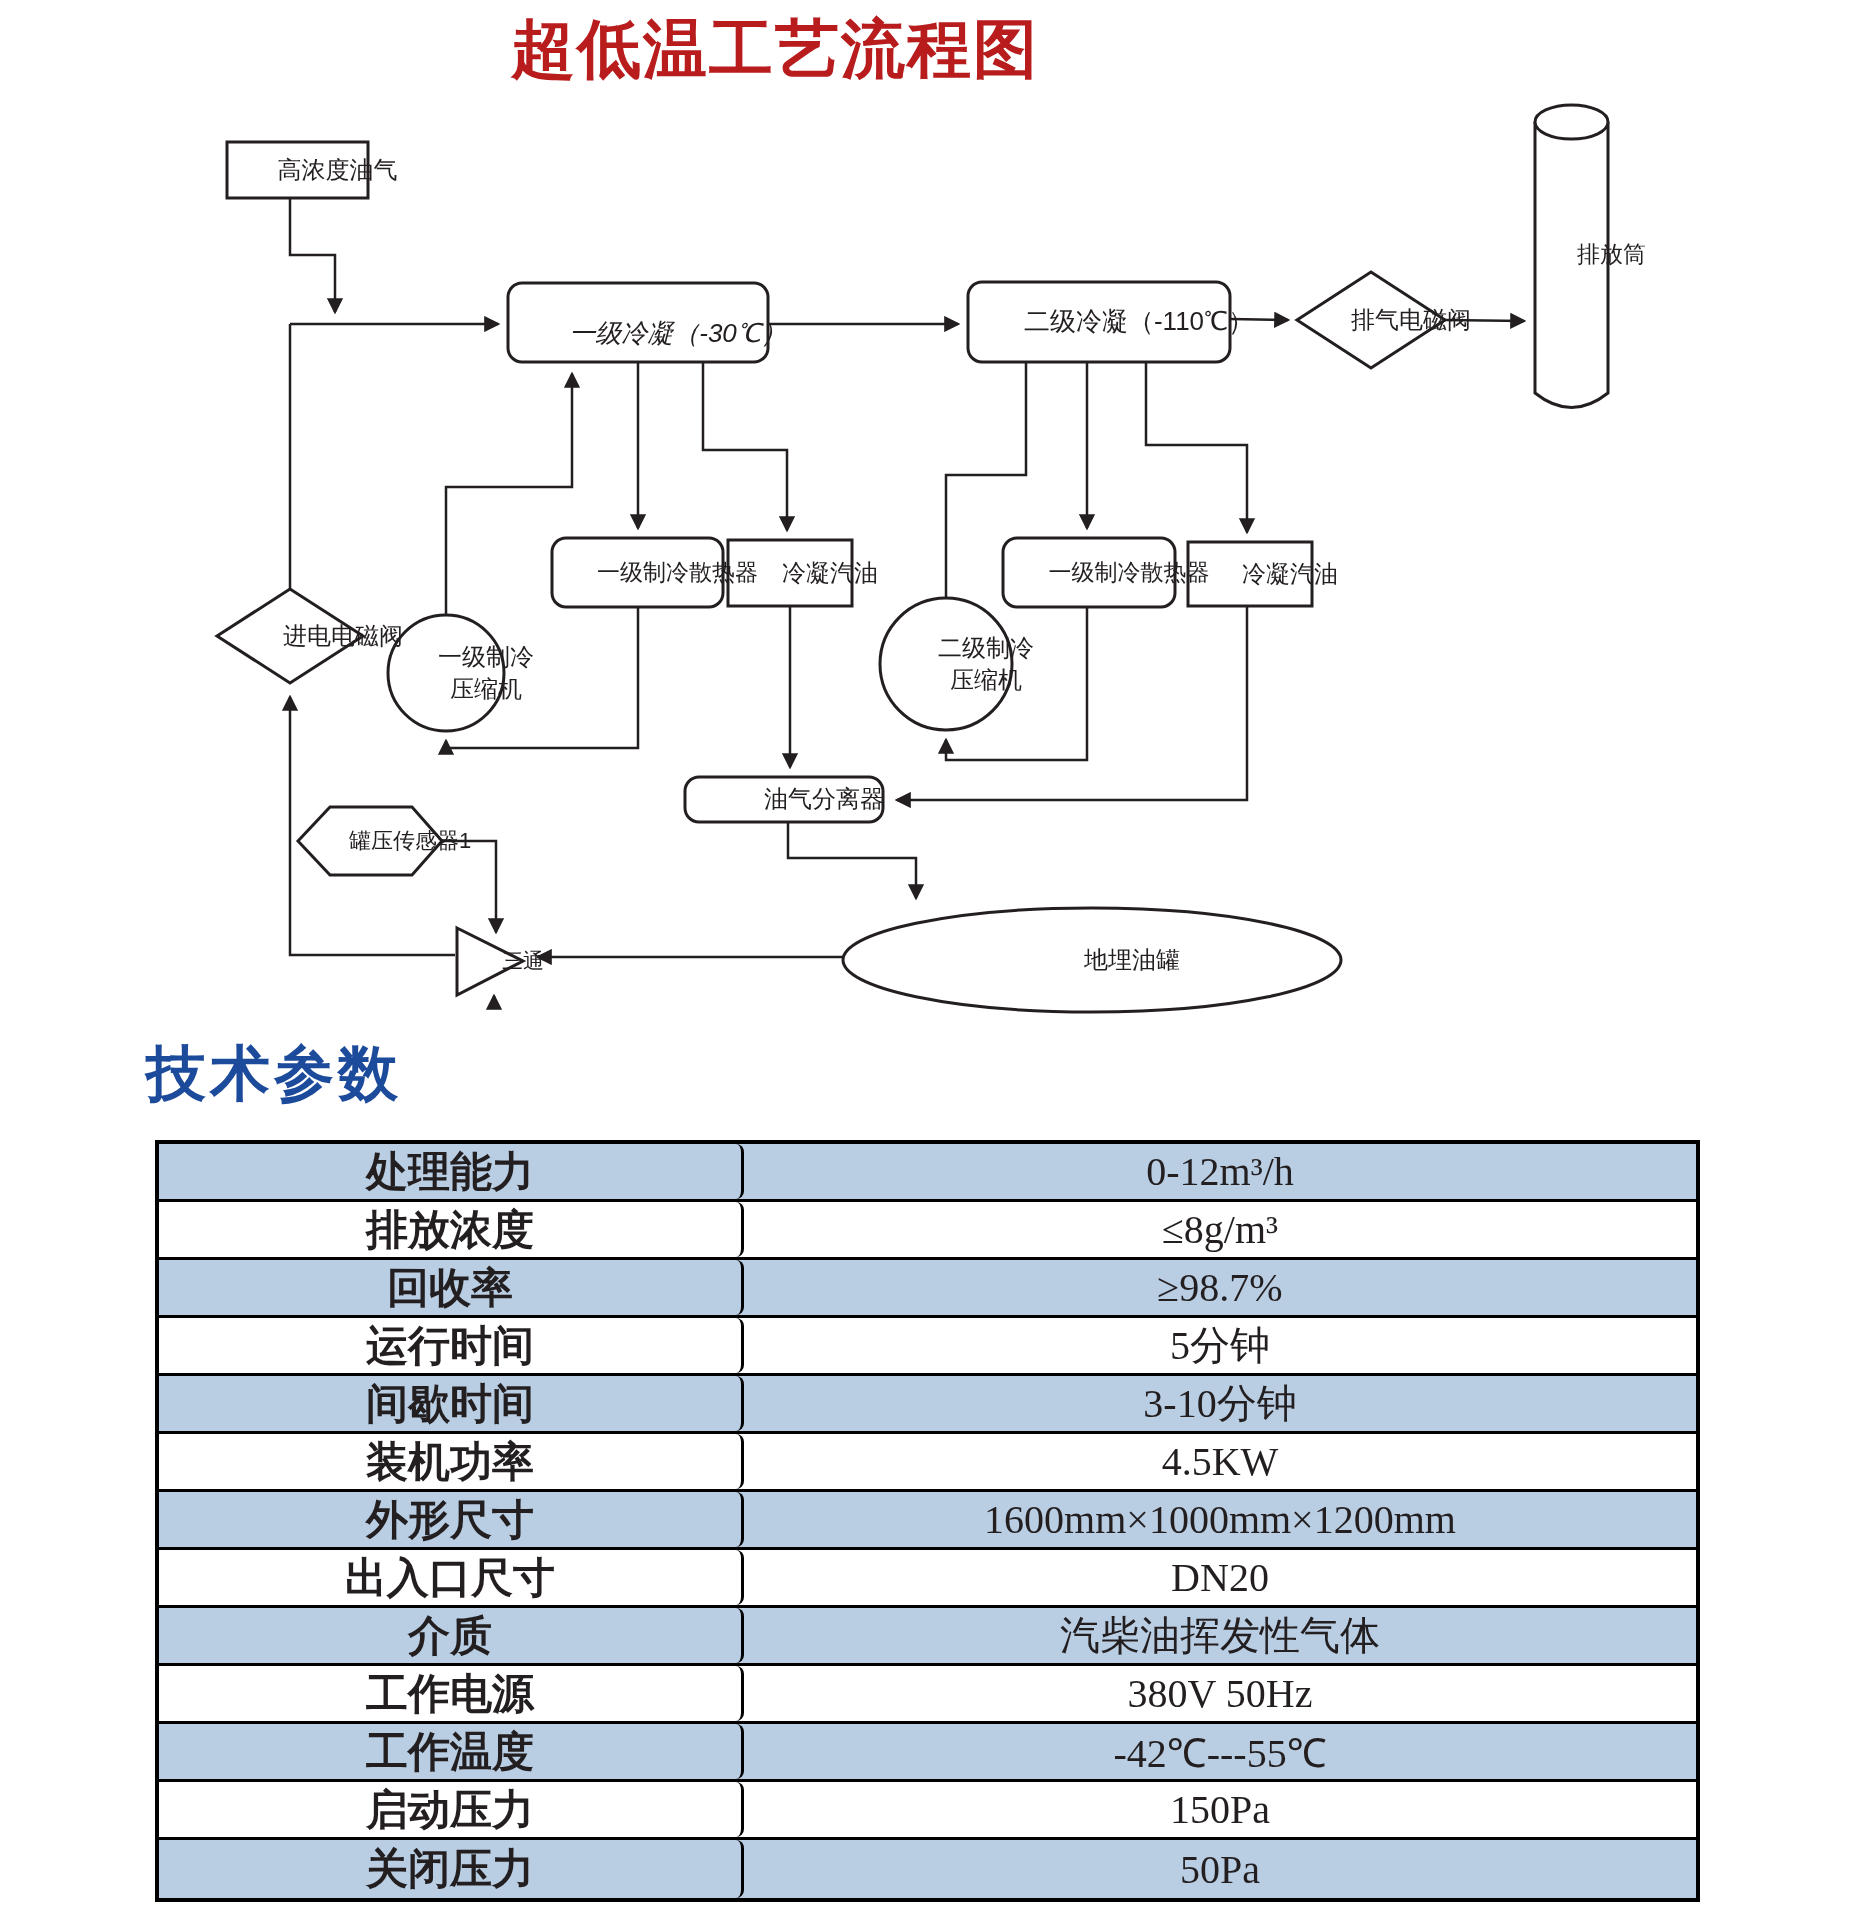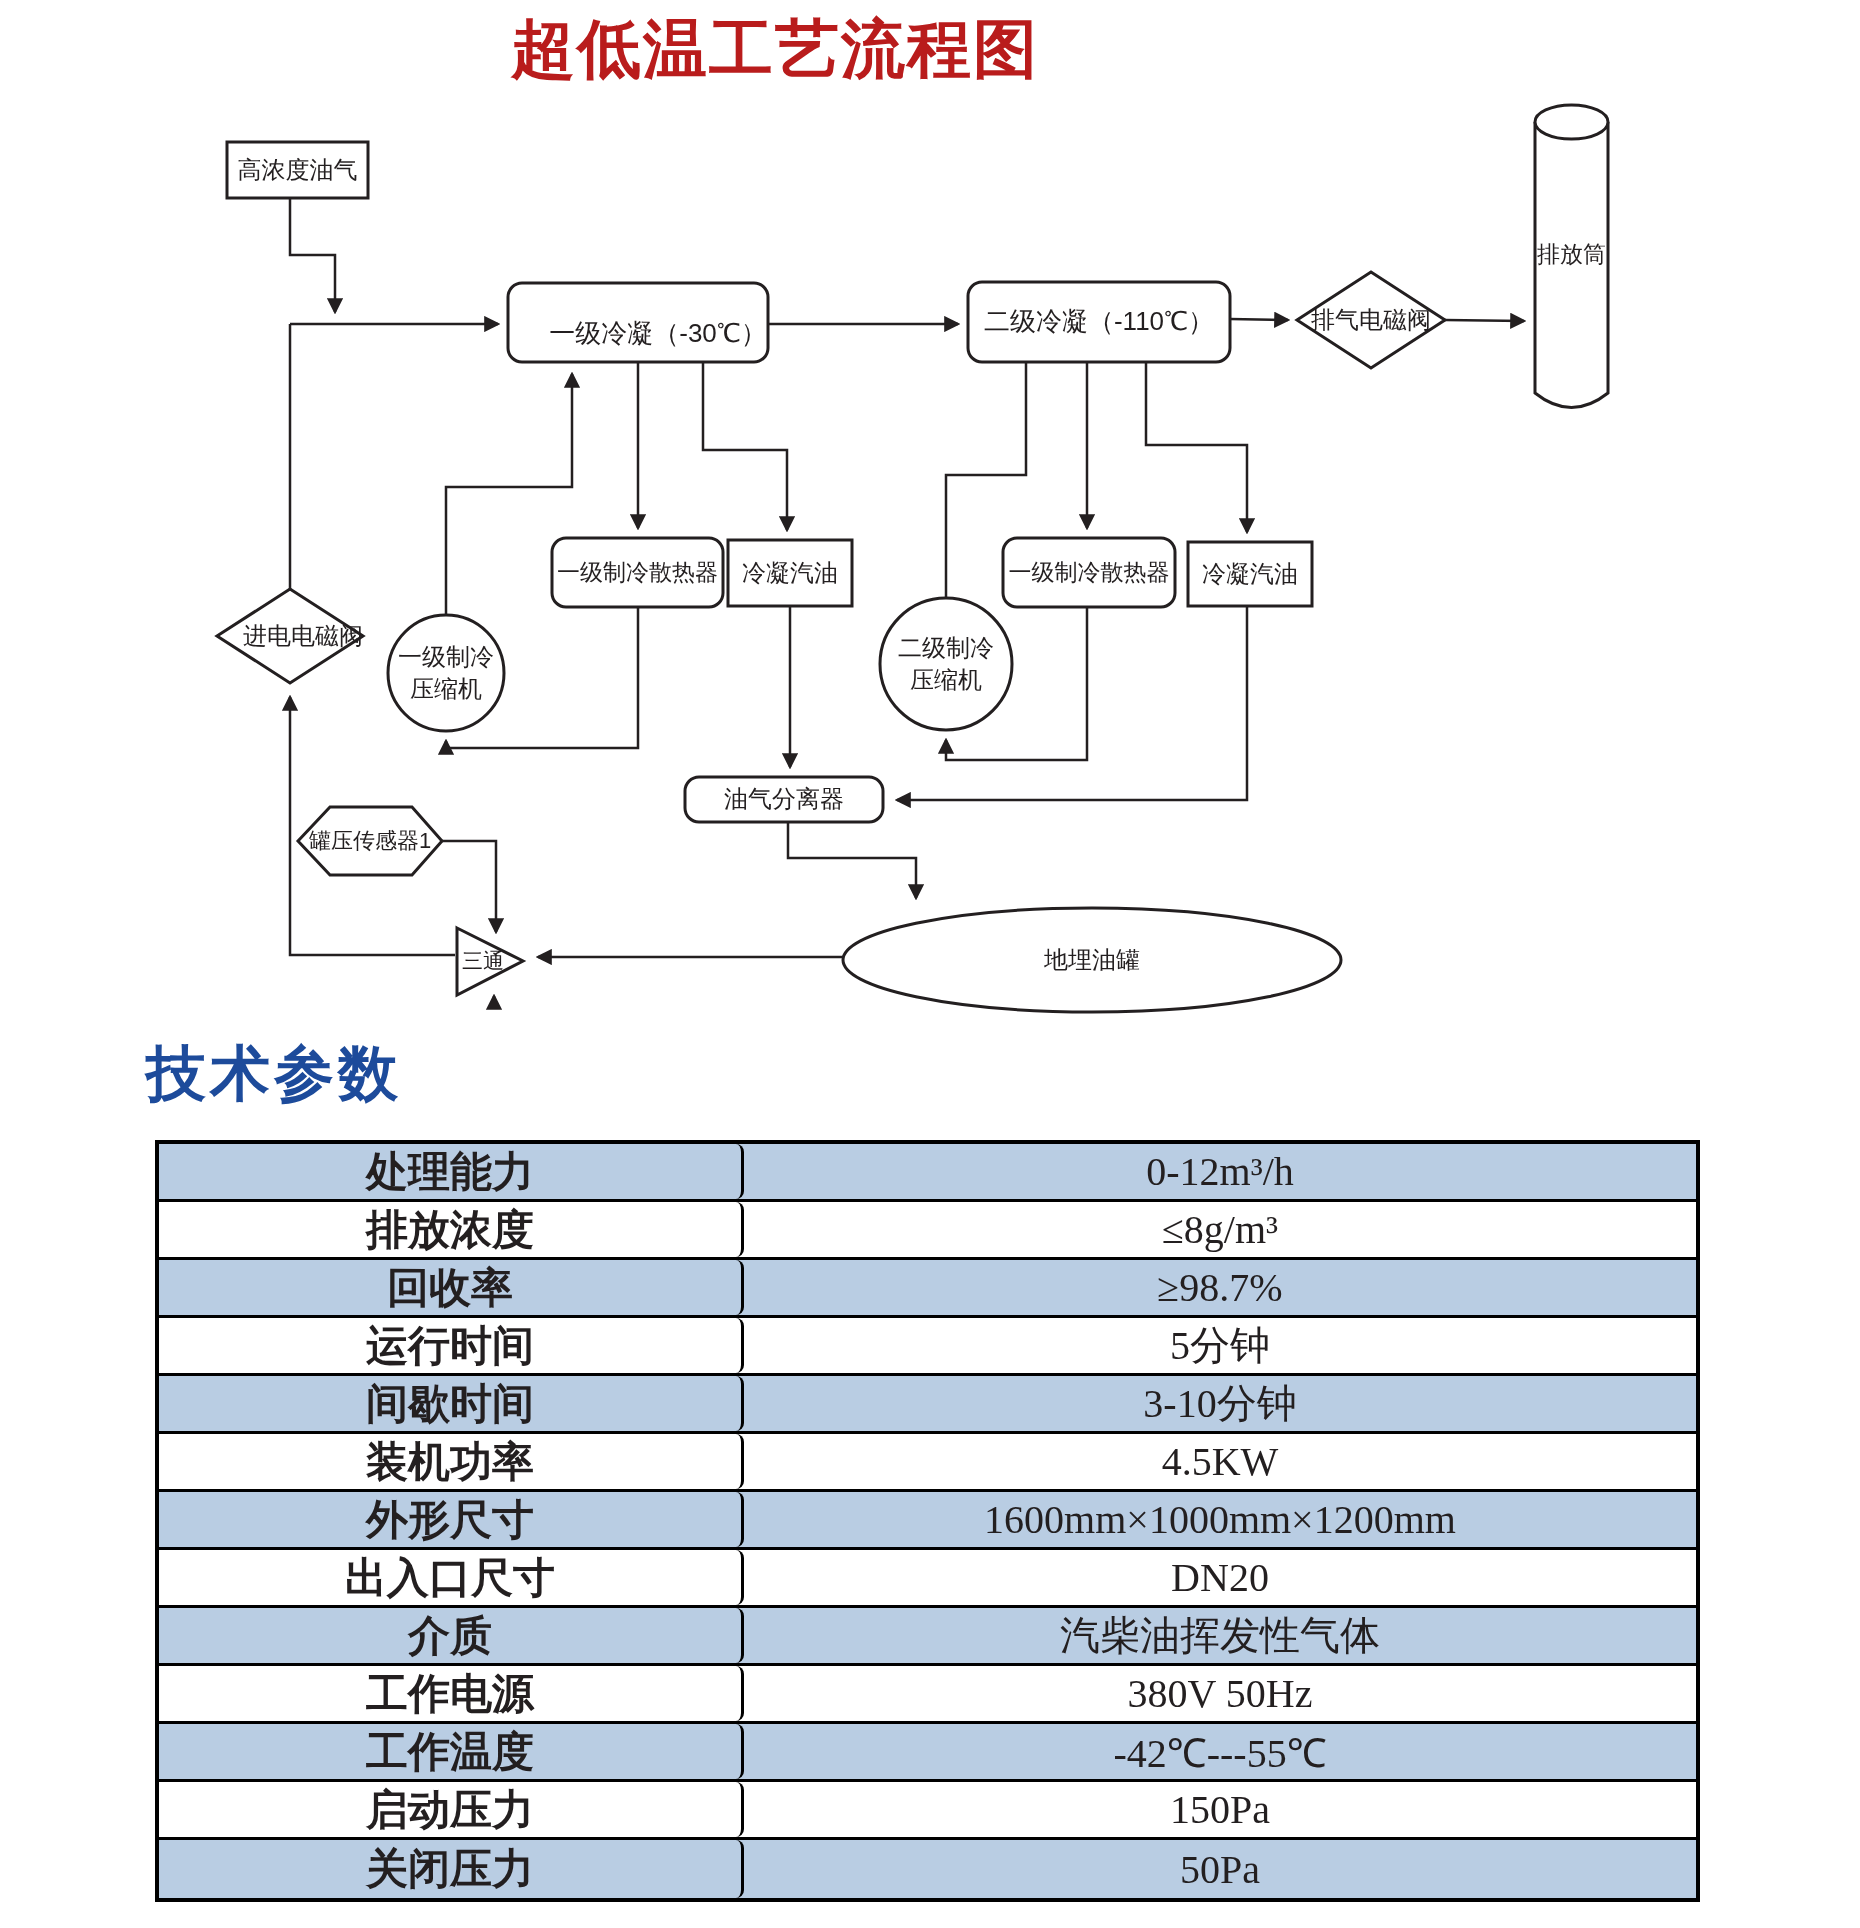--- a/index.html
+++ b/index.html
@@ -5,21 +5,21 @@
   html,body{margin:0;padding:0;background:#fff;}
   .page{position:relative;width:1860px;height:1928px;background:#ffffff;overflow:hidden;
         font-family:"Liberation Sans",sans-serif;color:#231f20;}
   .page-title{position:absolute;left:400px;top:6px;width:750px;text-align:center;
         font-size:64px;font-weight:bold;color:#b91c1c;letter-spacing:2px;
         font-family:"Liberation Sans",sans-serif;}
   .section-title{position:absolute;left:146px;top:1034px;font-size:60px;font-weight:bold;
         color:#1d4b9b;letter-spacing:4px;font-family:"Liberation Sans",sans-serif;}
   svg.diagram{position:absolute;left:0;top:0;}
   .node-label{position:absolute;display:flex;align-items:center;justify-content:center;
-        text-align:center;color:#231f20;line-height:1.35;}
+        text-align:center;color:#231f20;line-height:1.35;padding-left:40px;}
   .node-label.col{flex-direction:column;}
   
   .ptable{position:absolute;left:155px;top:1140px;width:1545px;border:4px solid #000;
         box-sizing:border-box;background:#fff;}
   .t-row{display:flex;height:58px;box-sizing:border-box;border-bottom:3px solid #000;}
   .t-row:last-child{border-bottom:none;}
   .t-row:nth-child(odd){background:#b9cde3;}
   .t-cell{display:flex;align-items:center;justify-content:center;box-sizing:border-box;
         font-family:"Liberation Serif",serif;}
   .t-label{width:585px;border-right:3px solid #000;font-size:42px;font-weight:bold;border-radius:8px;}
@@ -78,21 +78,21 @@
       <path d="M1247 606 L1247 800 L897 800" marker-end="url(#arr)"></path>
       <path d="M788 822 L788 858 L916 858 L916 898" marker-end="url(#arr)"></path>
       <path d="M843 957 L538 957" marker-end="url(#arr)"></path>
       <path d="M455 955 L290 955 L290 697" marker-end="url(#arr)"></path>
       <path d="M442 841 L496 841 L496 932" marker-end="url(#arr)"></path>
       <path d="M494 1004 L494 996" marker-end="url(#arr)"></path>
     </g>
   </svg>
 
   <div class="node-label" style="left:227px;top:142px;width:141px;height:56px;font-size:24px;">高浓度油气</div>
-  <div class="node-label" style="left:528px;top:283px;width:260px;height:102px;font-size:26px;">一级冷凝（-30℃）</div>
+  <div class="node-label" style="left:508px;top:283px;width:260px;height:102px;font-size:26px;font-style:italic;">一级冷凝（-30℃）</div>
   <div class="node-label" style="left:968px;top:282px;width:262px;height:80px;font-size:26px;">二级冷凝（-110℃）</div>
   <div class="node-label" style="left:1300px;top:296px;width:142px;height:48px;font-size:24px;">排气电磁阀</div>
   <div class="node-label" style="left:1535px;top:232px;width:73px;height:46px;font-size:23px;">排放筒</div>
   <div class="node-label" style="left:552px;top:538px;width:171px;height:69px;font-size:23px;">一级制冷散热器</div>
   <div class="node-label" style="left:728px;top:540px;width:124px;height:66px;font-size:24px;">冷凝汽油</div>
   <div class="node-label col" style="left:386px;top:613px;width:120px;height:120px;font-size:24px;">
     <span>一级制冷</span>
     <span>压缩机</span>
   </div>
   <div class="node-label col" style="left:886px;top:604px;width:120px;height:120px;font-size:24px;">

